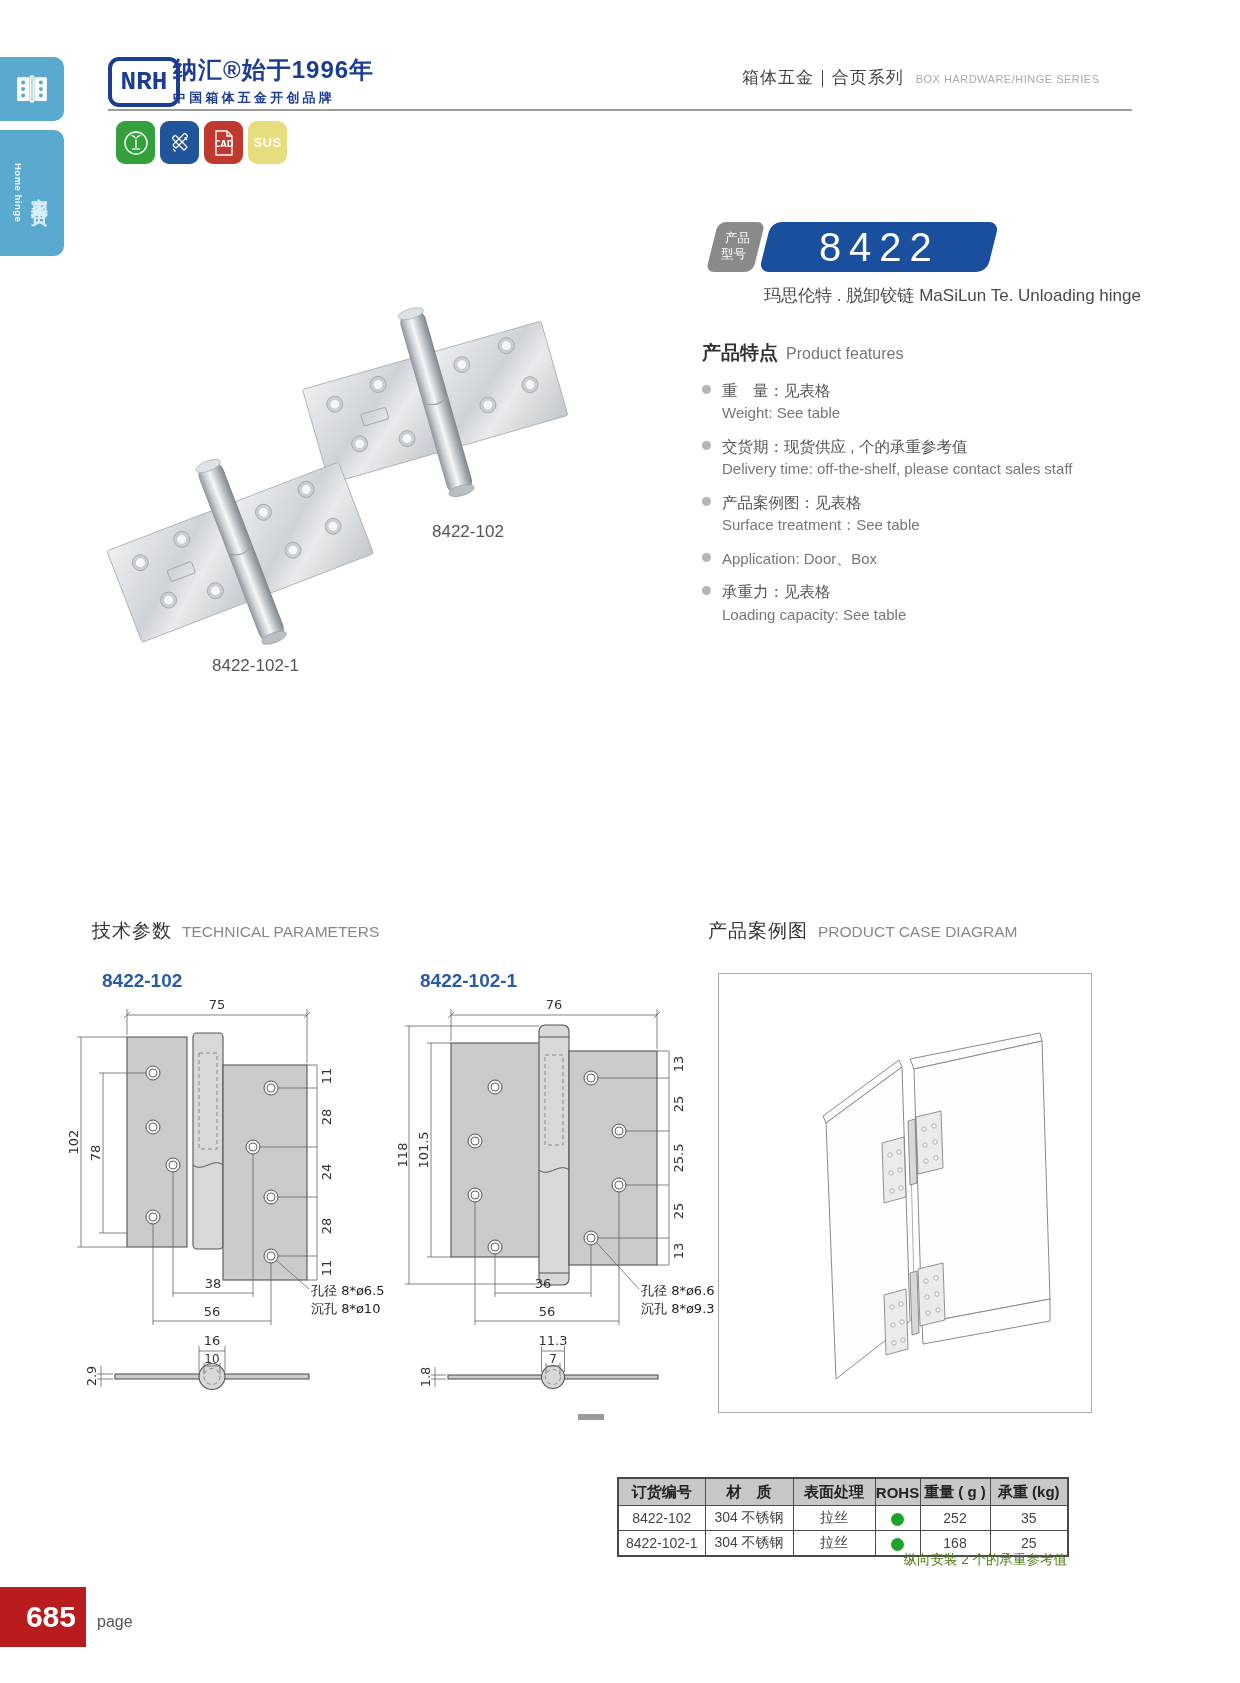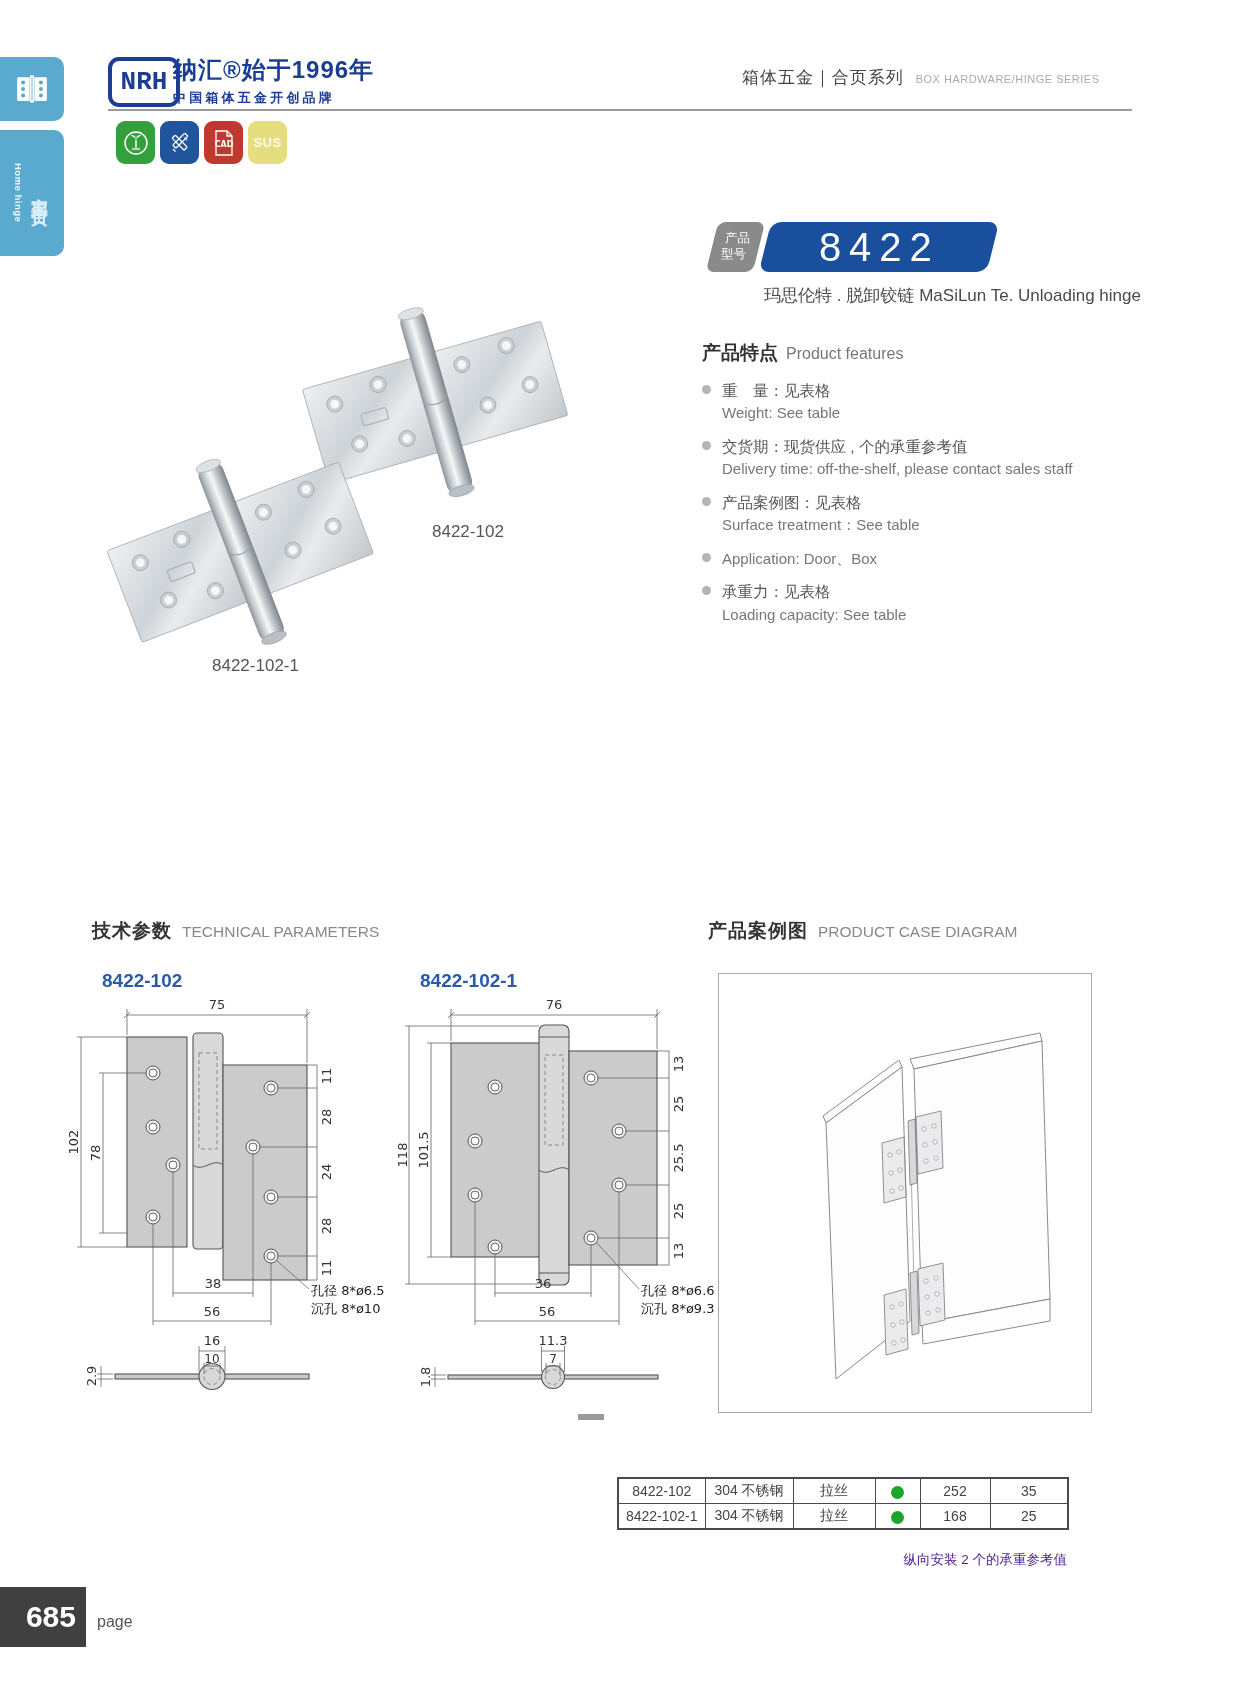--- a/index.html
+++ b/index.html
@@ -49,21 +49,21 @@
   .feat-list{list-style:none;margin:14px 0 0 0;padding:0;}
   .feat-list li{position:relative;padding-left:20px;margin-bottom:11px;}
   .bullet-dot{position:absolute;left:0;top:5px;width:9px;height:9px;border-radius:50%;background:#b5b5b5;}
   .feat-cn{font-size:15.5px;color:#555;line-height:1.45;}
   .feat-en{font-size:15px;color:#777;line-height:1.5;}
 
   
   .photo-label{position:absolute;font-size:17px;color:#555;}
 
   
-  .sec-title .cn{font-size:19px;font-weight:bold;color:#333;letter-spacing:1px;}
+  .sec-title .cn{font-size:19px;font-weight:normal;color:#333;letter-spacing:1px;}
   .sec-title .en{font-size:15.5px;color:#888;margin-left:10px;}
   .draw-label{position:absolute;font-size:19px;font-weight:bold;color:#2a5ba9;}
 
   
   svg text{font-family:"DejaVu Sans","Liberation Sans",sans-serif;fill:#333;}
   .plate{fill:#cbcbcb;stroke:#555;stroke-width:1.1;}
   .pin{fill:#d9d9d9;stroke:#555;stroke-width:1.1;}
   .dash{fill:none;stroke:#777;stroke-width:.8;stroke-dasharray:4 3;}
   .edge{fill:none;stroke:#555;stroke-width:1;}
   .dim line,.dim path{stroke:#666;stroke-width:.8;fill:none;}
@@ -78,25 +78,25 @@
   .case-pin{fill:#d8d8da;stroke:#777;stroke-width:.8;}
   .case-screw{fill:#f5f5f5;stroke:#888;stroke-width:.6;}
 
   
   table.spec{position:absolute;left:617px;top:1477px;border-collapse:collapse;table-layout:fixed;}
   table.spec th,table.spec td{border:1px solid #4a4a4a;text-align:center;padding:0;}
   table.spec th{background:#c8c8c8;font-size:15px;color:#222;height:26px;font-weight:bold;}
   table.spec td{font-size:14px;color:#444;height:24px;background:#fff;}
   table.spec{border:2px solid #4a4a4a;}
   .rohs-dot{display:inline-block;width:13px;height:13px;border-radius:50%;background:#1ca52b;vertical-align:middle;}
-  .tbl-note{position:absolute;left:617px;top:1551px;width:450px;text-align:right;font-size:13.5px;color:#4c1d95;}
+  .tbl-note{position:absolute;left:617px;top:1551px;width:450px;text-align:right;font-size:13.5px;color:#4d7c0f;}
   .print-mark{position:absolute;left:578px;top:1414px;width:26px;height:6px;background:#9a9a9a;}
 
   
-  .page-num{position:absolute;left:0;top:1587px;width:86px;height:60px;background:#404040;color:#fff;
+  .page-num{position:absolute;left:0;top:1587px;width:86px;height:60px;background:#b91c1c;color:#fff;
             font-size:30px;font-weight:bold;display:flex;align-items:center;justify-content:flex-end;
             padding-right:10px;box-sizing:border-box;}
   .page-word{position:absolute;left:97px;top:1613px;font-size:16px;color:#555;}
 
   
   .leaf{stroke:#a6acb1;stroke-width:.8;}
   .ph-hole-o{fill:#c9ced2;stroke:#9aa0a5;stroke-width:.7;}
   .ph-hole-i{fill:#f4f6f7;}
 </style>
 </head>
@@ -504,20 +504,28 @@
   <table class="spec">
     <colgroup>
         <col style="width:87px">
         <col style="width:88px">
         <col style="width:82px">
         <col style="width:45px">
         <col style="width:70px">
         <col style="width:78px">
       </colgroup>
     <tbody>
+        <tr>
+      <th>订货编号</th>
+      <th>材　质</th>
+      <th>表面处理</th>
+      <th>ROHS</th>
+      <th>重量 ( g )</th>
+      <th>承重 (kg)</th>
+    </tr>
     <tr>
       <td>8422-102</td>
       <td>304 不锈钢</td>
       <td>拉丝</td>
       <td><span class="rohs-dot"></span></td>
       <td>252</td>
       <td>35</td>
     </tr>
     <tr>
       <td>8422-102-1</td>

